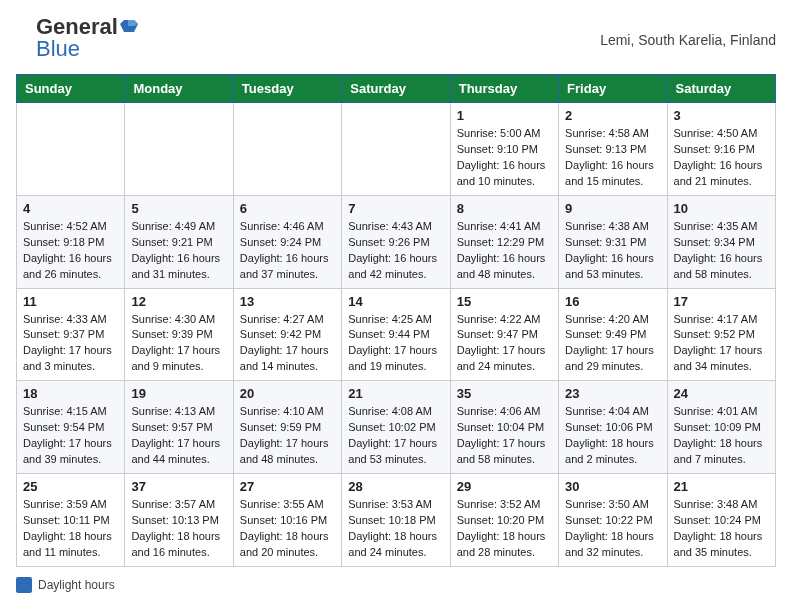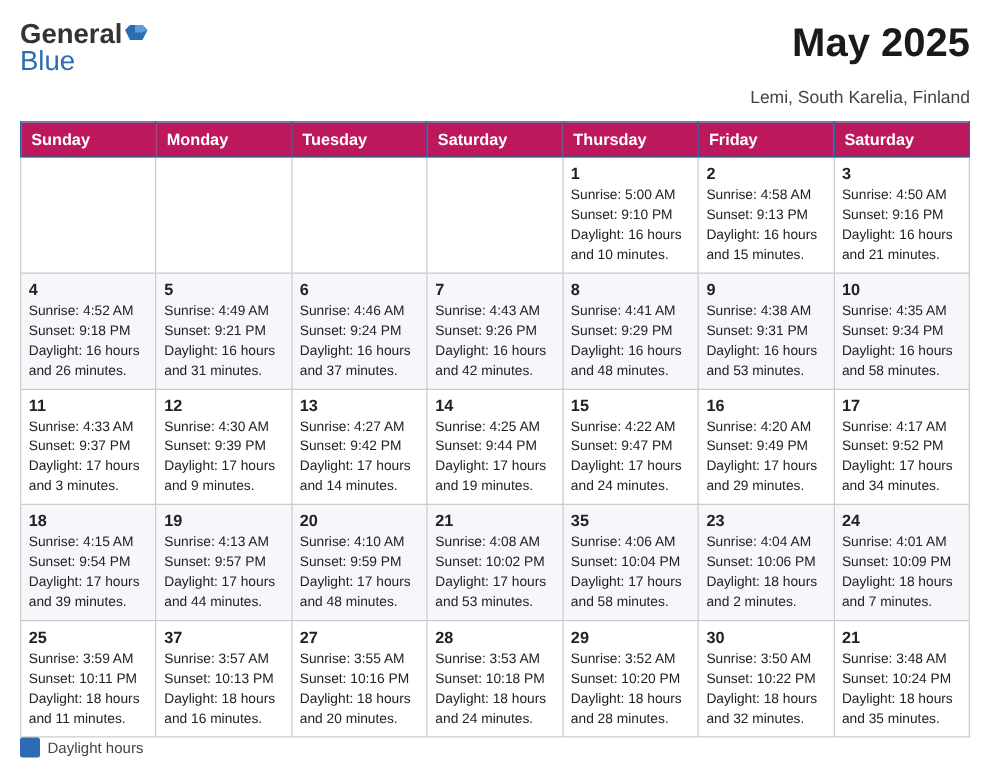--- a/index.html
+++ b/index.html
@@ -13,20 +13,21 @@
     .header {
       display: flex;
       justify-content: space-between;
       align-items: flex-start;
       margin-bottom: 12px;
     }
     .logo {
       display: flex;
       flex-direction: column;
       align-items: flex-start;
+      margin-left: 20px;
     }
     .logo-text {
       display: flex;
       align-items: center;
       font-size: 22px;
       font-weight: bold;
       color: #1a1a1a;
       line-height: 1;
     }
     .logo-general { color: #333; }
@@ -48,21 +49,21 @@
       font-size: 14px;
       color: #444;
       margin-top: 16px;
     }
     .calendar {
       width: 100%;
       border-collapse: collapse;
       border: 1px solid #ccc;
     }
     .calendar th {
-      background-color: #be185d;
+      background-color: #15803d;
       color: #fff;
       font-size: 13px;
       font-weight: bold;
       padding: 6px 8px;
       border: 1px solid #2560a0;
       text-align: left;
     }
     .calendar td {
       border: 1px solid #ccc;
       vertical-align: top;
@@ -86,20 +87,21 @@
       font-size: 11px;
       line-height: 1.45;
       color: #222;
     }
     .empty-cell {
       background: #fff !important;
     }
     .footer {
       display: flex;
       align-items: center;
+      margin-top: 10px;
       font-size: 12px;
       color: #444;
     }
     .footer-legend {
       display: flex;
       align-items: center;
       gap: 6px;
     }
     .legend-box {
       width: 16px;
@@ -116,21 +118,20 @@
     <div class="logo-text">
       <span class="logo-general">General</span>
       <svg class="logo-icon" viewBox="0 0 18 18">
         <polygon points="4,14 14,14 18,6 14,2 4,2 0,6" fill="#2e6bb5"></polygon>
         <polygon points="8,8 14,8 18,6 14,2 8,2" fill="#5a9fd4"></polygon>
       </svg>
     </div>
     <span class="logo-blue" style="font-size:22px;font-weight:normal;color:#2e6bb5;margin-top:-2px;">Blue</span>
   </div>
   <div class="title-area">
-    <div class="month-title">May 2025</div>
     <div class="location">Lemi, South Karelia, Finland</div>
   </div>
 </div>
 
 <table class="calendar">
   <thead>
     <tr id="weekday-header">
     <th>Sunday</th>
         <th>Monday</th>
         <th>Tuesday</th>
@@ -193,21 +194,21 @@
         <td>
           <span class="day-num">7</span>
           <div class="day-info">Sunrise: 4:43 AM
 Sunset: 9:26 PM
 Daylight: 16 hours
 and 42 minutes.</div>
         </td>
         <td>
           <span class="day-num">8</span>
           <div class="day-info">Sunrise: 4:41 AM
-Sunset: 9:29 PM
+Sunset: 12:29 PM
 Daylight: 16 hours
 and 48 minutes.</div>
         </td>
         <td>
           <span class="day-num">9</span>
           <div class="day-info">Sunrise: 4:38 AM
 Sunset: 9:31 PM
 Daylight: 16 hours
 and 53 minutes.</div>
         </td>

